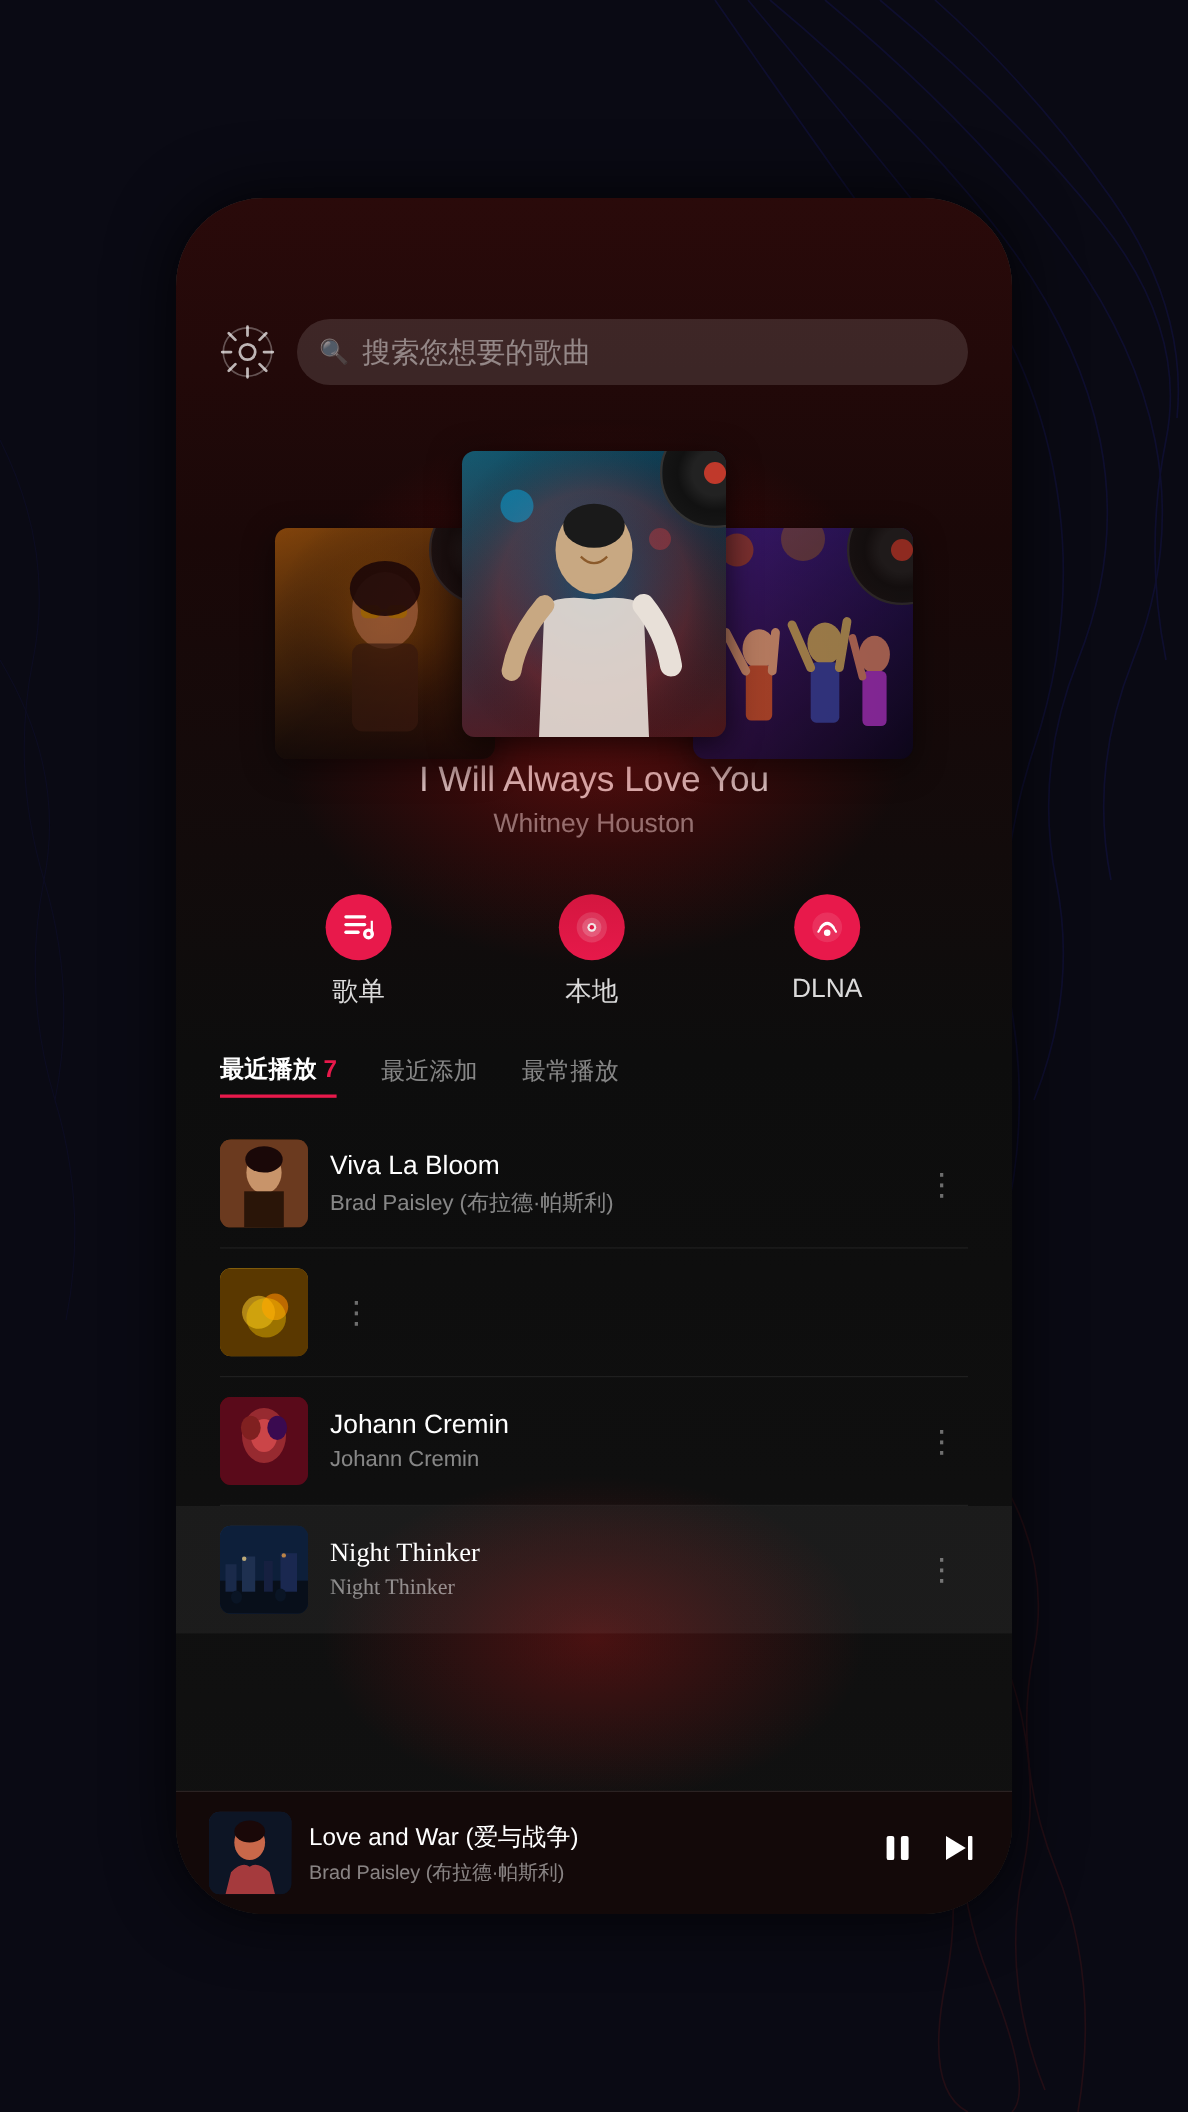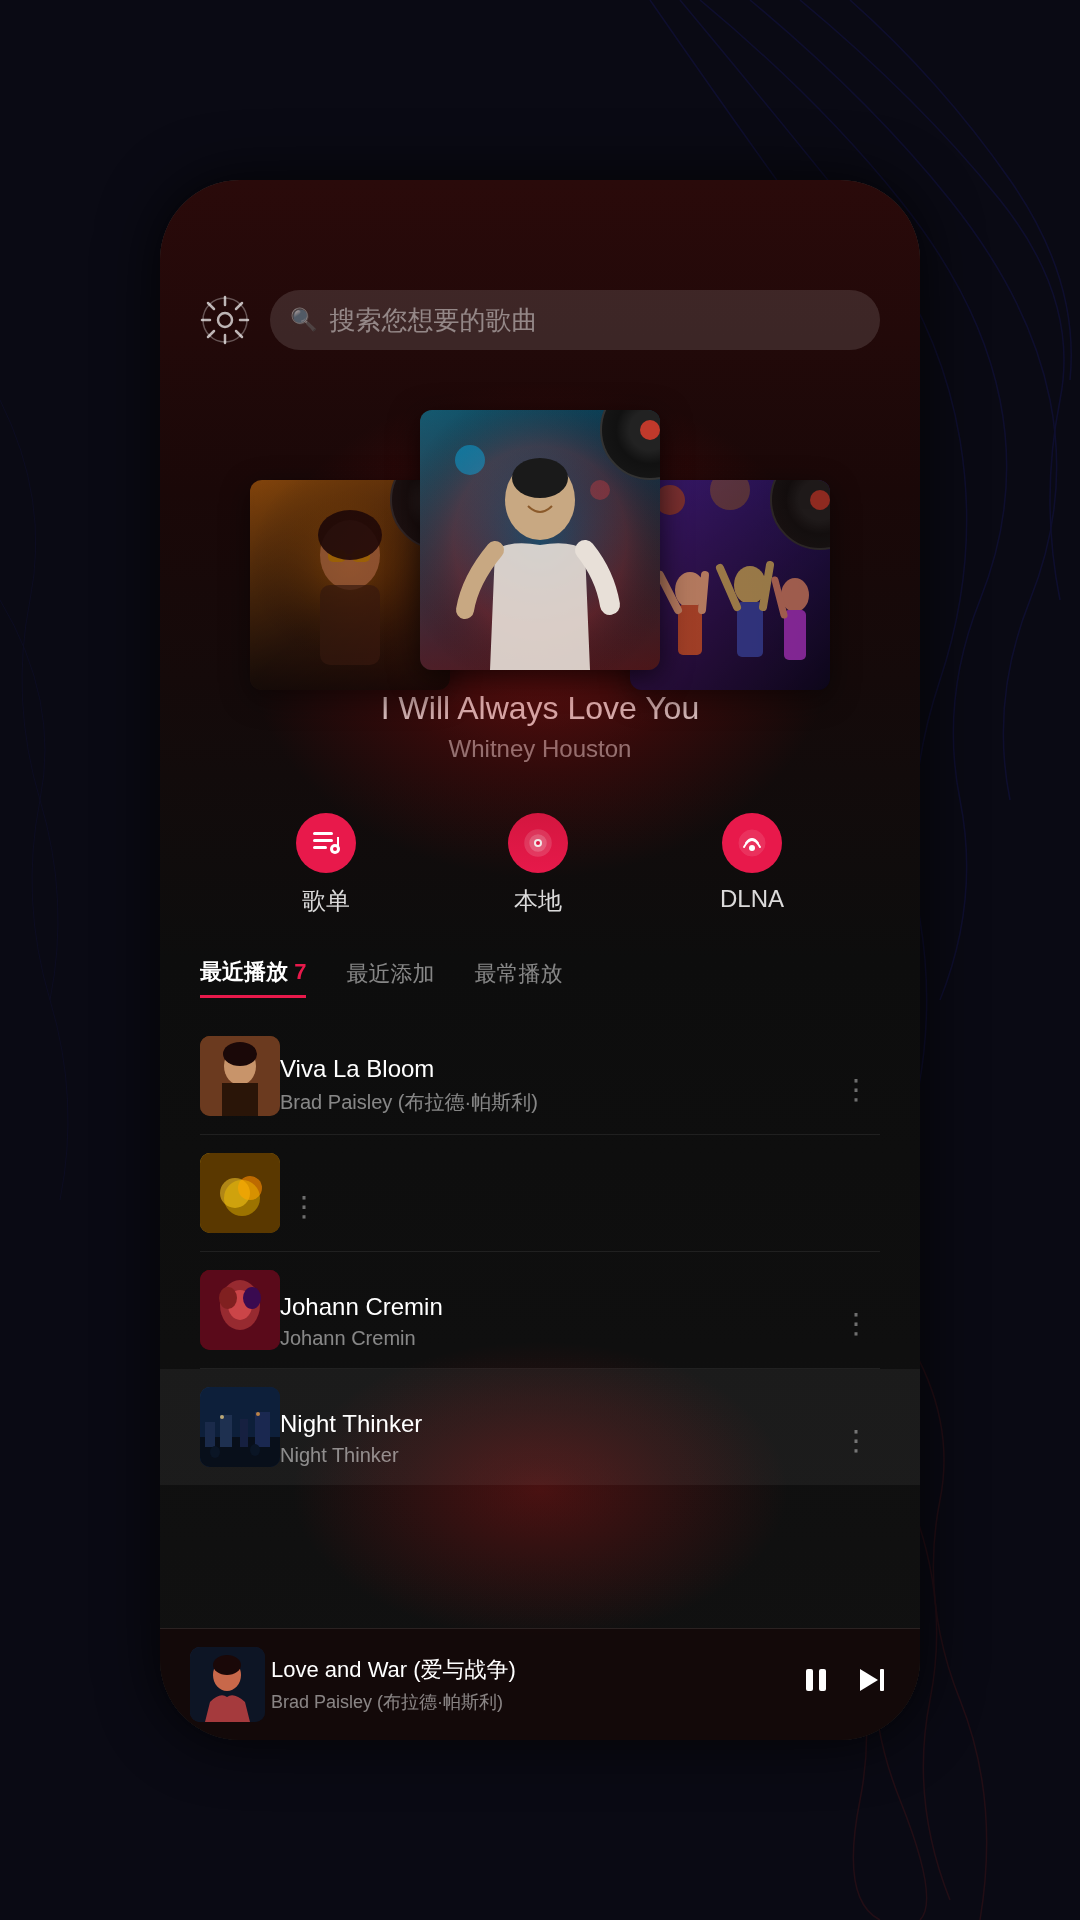--- a/index.html
+++ b/index.html
@@ -280,27 +280,29 @@
       border-bottom: 3px solid #e8194b;
     }
 
     
     .song-list {
       padding: 10px 0;
     }
 
     .song-item {
       display: flex;
-      align-items: flex-end;
+      align-items: center;
       padding: 18px 40px;
+      gap: 20px;
       position: relative;
     }
 
     .song-item:last-child {
       background: rgba(255,255,255,0.05);
+      font-family: Liberation Serif, serif;
     }
 
     .song-thumb {
       width: 80px;
       height: 80px;
       border-radius: 10px;
       flex-shrink: 0;
       overflow: hidden;
     }
 
@@ -344,21 +346,21 @@
     
     .now-playing {
       position: absolute;
       bottom: 0;
       left: 0;
       right: 0;
       background: rgba(20,10,10,0.95);
       padding: 18px 30px;
       display: flex;
       align-items: center;
-      gap: 6px;
+      gap: 16px;
       border-top: 1px solid rgba(255,255,255,0.1);
       z-index: 20;
     }
 
     .now-playing-thumb {
       width: 75px;
       height: 75px;
       border-radius: 10px;
       background: linear-gradient(135deg, #1a2a4a, #0a1020);
       flex-shrink: 0;

